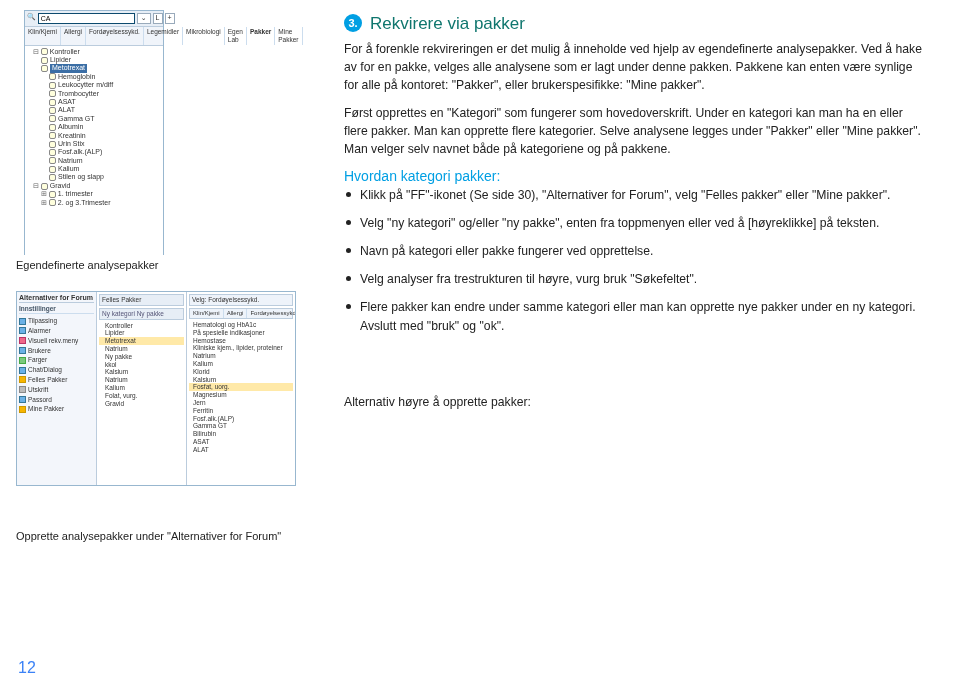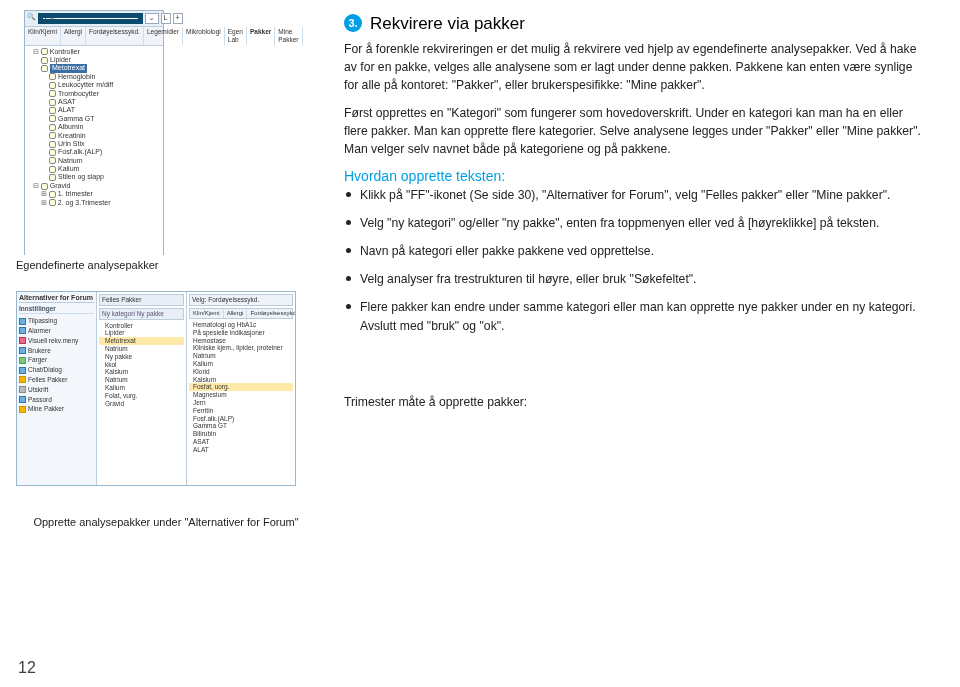--- a/index.html
+++ b/index.html
@@ -23,41 +23,41 @@
   .rightcol { padding-top: 4px; }
 
   
   .headrow { display: flex; align-items: flex-start; margin-bottom: 6px; }
   .circle {
     width: 18px; height: 18px; border-radius: 50%;
     background: #009fe3; color: #fff; font-size: 11px; font-weight: bold;
     display: flex; align-items: center; justify-content: center;
     margin-right: 8px; flex-shrink: 0;
   }
-  .headline { color: #000000; font-size: 17px; font-weight: 400; }
+  .headline { color: #0f766e; font-size: 17px; font-weight: 400; }
   .para { font-size: 12.2px; line-height: 1.48; margin-bottom: 10px; }
   .subhead { color: #009fe3; font-size: 14px; font-weight: 400; margin-top: 6px; margin-bottom: 2px; }
   ul.bul { list-style: none; padding-left: 0; }
   ul.bul > li { position: relative; padding-left: 16px; margin-bottom: 10px; font-size: 12.2px; line-height: 1.48; }
   ul.bul > li::before {
     content: ""; position: absolute; left: 2px; top: 6px;
     width: 5px; height: 5px; border-radius: 50%; background: #222;
   }
   .caption { font-size: 11px; margin-top: 4px; margin-bottom: 20px; display: block; }
 
   
   .mini {
     border: 1px solid #98b7cf;
     background: linear-gradient(#f4f7fb,#eaf1f8);
     font-size: 7px; line-height: 1.2; color: #333;
     position: relative;
   }
   .mini1 { width: 140px; height: 245px; }
   .mini1 .searchbar { display:flex; gap:2px; padding:2px; background:#e7eef6; border-bottom:1px solid #bcd; }
-  .mini1 .searchbar input { flex:1; font-size:7px; height:11px; border:5px solid #0c4a6e; background:#fff; padding:0 2px; }
+  .mini1 .searchbar input { flex:1; font-size:7px; height:11px; border:1px solid #0c4a6e; background:#fff; padding:0 2px; }
   .mini1 .tabs { display:flex; background:#f0f4fa; border-bottom:1px solid #bcd; }
   .mini1 .tabs span { padding:1px 3px; border-right:1px solid #cde; font-size:6.5px; }
   .mini1 .tabs span.on { background:#fff; font-weight:bold; }
   .mini1 .tree { padding:2px 2px 2px 4px; background:#fff; height:calc(100% - 28px); overflow:hidden; }
   .mini1 .tree div { padding-left:4px; white-space:nowrap; }
   .mini1 .tree .n1 { padding-left:12px; }
   .mini1 .tree .n2 { padding-left:20px; }
   .mini1 .tree .hl { background:#3b6ea5; color:#fff; display:inline-block; padding:0 2px;}
   .mini1 .ico { display:inline-block; width:7px; height:7px; border:1px solid #888; border-radius:2px; margin-right:2px; vertical-align:middle; background:#ffd;}
   .mini1 .plus::before { content:"⊞ "; color:#666;}
@@ -78,24 +78,24 @@
   .mini2 .mid .line { padding-left:6px; font-size:6.5px; white-space:nowrap;}
   .mini2 .mid .line.hl { background:#ffe9a8;}
   .mini2 .right { flex:1; background:#fff; padding:2px; font-size:6.5px; overflow:hidden;}
   .mini2 .right .tabs2 { display:flex; background:#eef3fa; border:1px solid #bcd; margin-bottom:2px;}
   .mini2 .right .tabs2 span { padding:1px 3px; border-right:1px solid #cde; font-size:6px;}
   .mini2 .right .r-line { padding-left:4px; white-space:nowrap;}
   .mini2 .right .r-line.hl { background:#ffe9a8;}
 
   .pagenum {
     position: absolute; left: 18px; bottom: 10px;
-    color: #404040; font-size: 16px;
-  }
-
-  .bottom-caption-block { margin-top: 30px; text-align: center; }
+    color: #3b82f6; font-size: 16px;
+  }
+
+  .bottom-caption-block { margin-top: 44px; }
 </style>
 </head>
 <body>
 
 <div class="page">
   <div class="leftcol">
 
     <div class="mini mini1" style="margin-left:8px;">
       <div class="searchbar">
         <span style="font-size:7px;">🔍</span>
@@ -234,32 +234,32 @@
     <div class="bottom-caption-block">
       <span class="caption">Opprette analysepakker under "Alternativer for Forum"</span>
     </div>
   </div>
 
   <div class="rightcol">
     <div class="headrow">
       <div class="circle">3.</div>
       <div class="headline">Rekvirere via pakker</div>
     </div>
-    <p class="para">For å forenkle rekvireringen er det mulig å rekvirere ved hjelp av egendefinerte analysepakker. Ved å hake av for en pakke, velges alle analysene som er lagt under denne pakken. Pakkene kan enten være synlige for alle på kontoret: "Pakker", eller brukerspesifikke: "Mine pakker".</p>
+    <p class="para">For å forenkle rekvireringen er det mulig å inneholde ved hjelp av egendefinerte analysepakker. Ved å hake av for en pakke, velges alle analysene som er lagt under denne pakken. Pakkene kan enten være synlige for alle på kontoret: "Pakker", eller brukerspesifikke: "Mine pakker".</p>
     <p class="para">Først opprettes en "Kategori" som fungerer som hovedoverskrift. Under en kategori kan man ha en eller flere pakker. Man kan opprette flere kategorier. Selve analysene legges under "Pakker" eller "Mine pakker". Man velger selv navnet både på kategoriene og på pakkene.</p>
 
-    <div class="subhead">Hvordan opprette teksten:</div>
+    <div class="subhead">Hvordan kategori pakker:</div>
     <ul class="bul" id="bullets">
         <li>Klikk på "FF"-ikonet (Se side 30), "Alternativer for Forum", velg "Felles pakker" eller "Mine pakker".</li>
         <li>Velg "ny kategori" og/eller "ny pakke", enten fra toppmenyen eller ved å [høyreklikke] på teksten.</li>
-        <li>Navn på kategori eller pakke pakkene ved opprettelse.</li>
-        <li>Velg analyser fra trestrukturen til høyre, eller bruk "Søkefeltet".</li>
+        <li>Navn på kategori eller pakke fungerer ved opprettelse.</li>
+        <li>Velg analyser fra trestrukturen til høyre, vurg bruk "Søkefeltet".</li>
         <li>Flere pakker kan endre under samme kategori eller man kan opprette nye pakker under en ny kategori. Avslutt med "bruk" og "ok".</li>
       </ul>
 
 
     <div style="height:48px;"></div>
 
-    <p class="para">Trimester måte å opprette pakker:</p>
+    <p class="para">Alternativ høyre å opprette pakker:</p>
   </div>
 </div>
 
 <div class="pagenum">12</div>
 
 </body></html>

